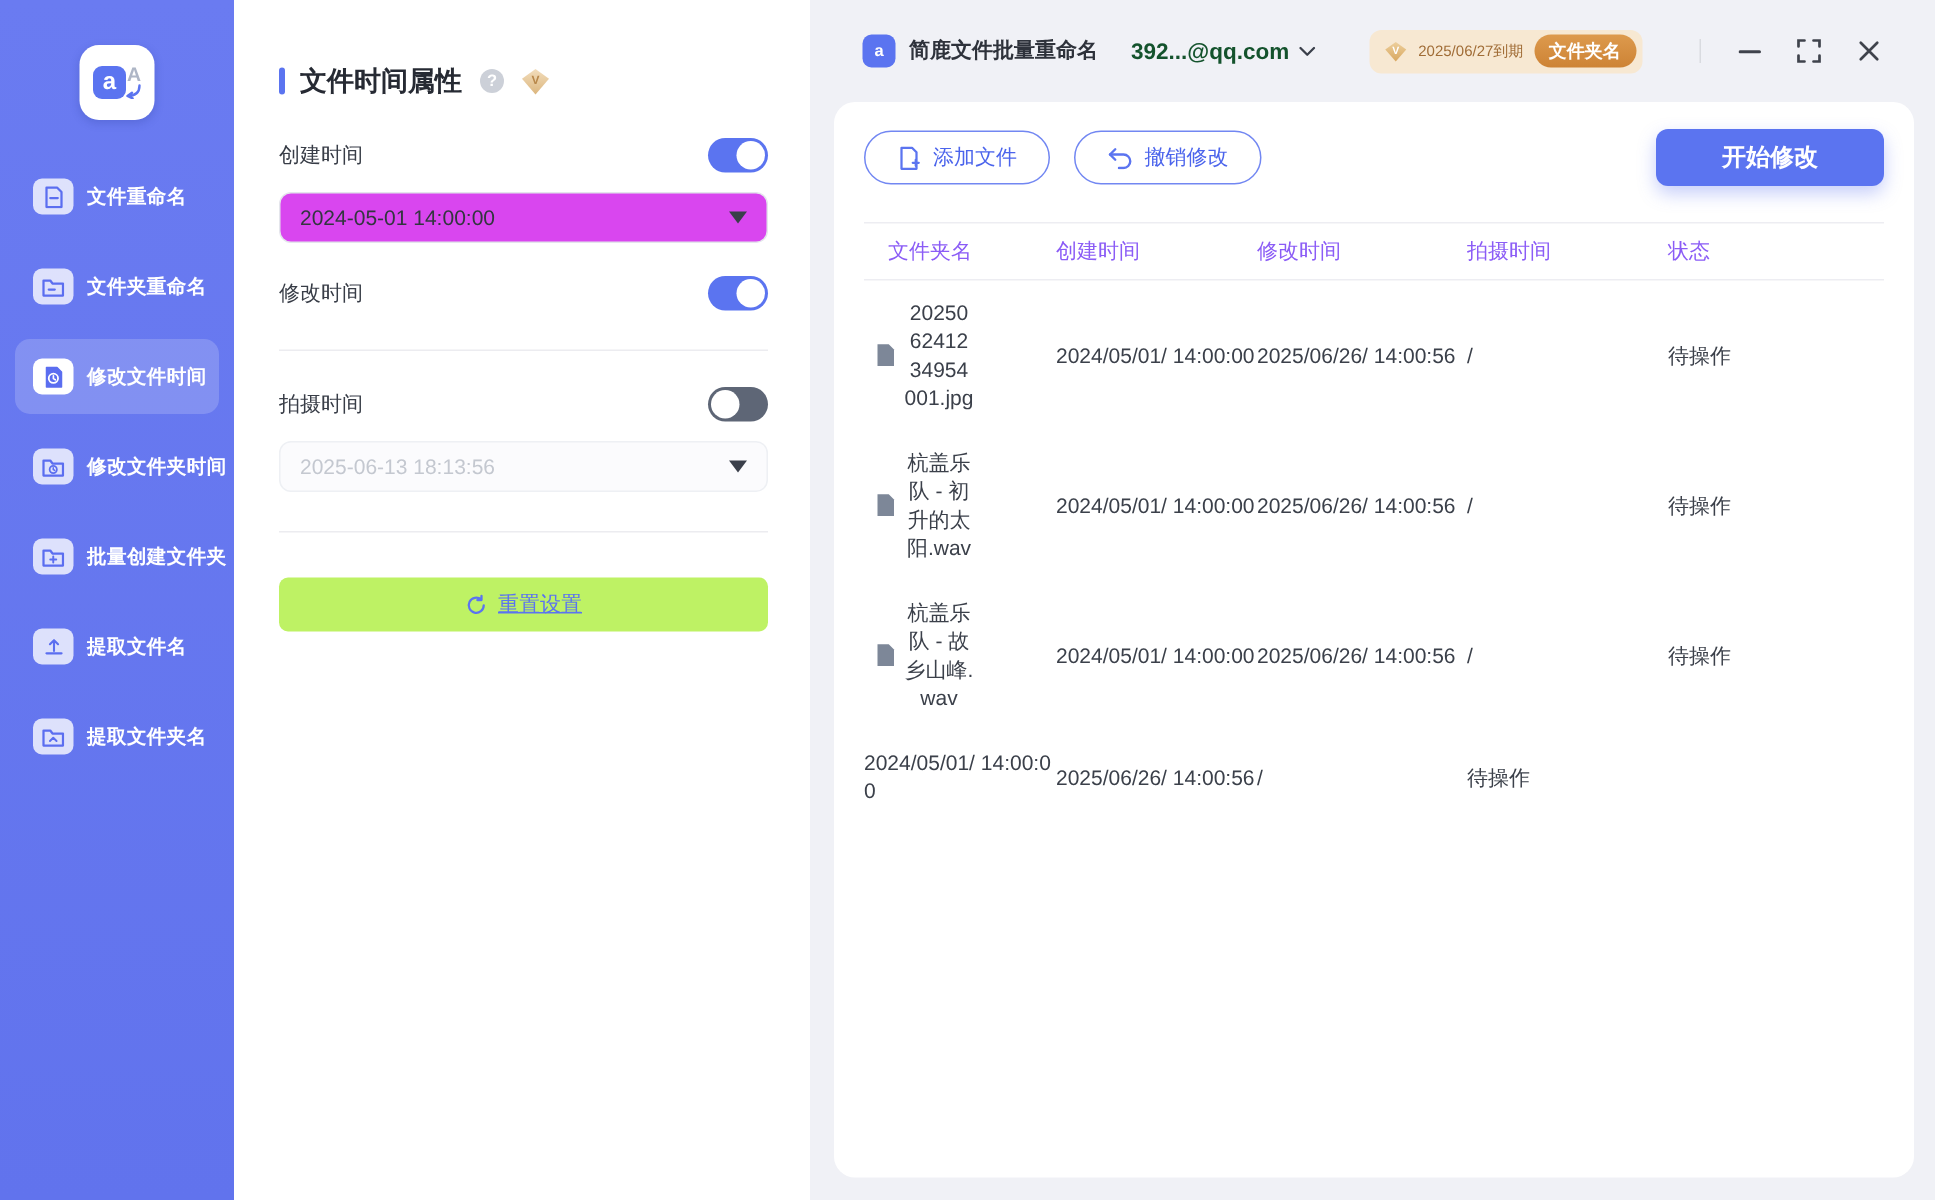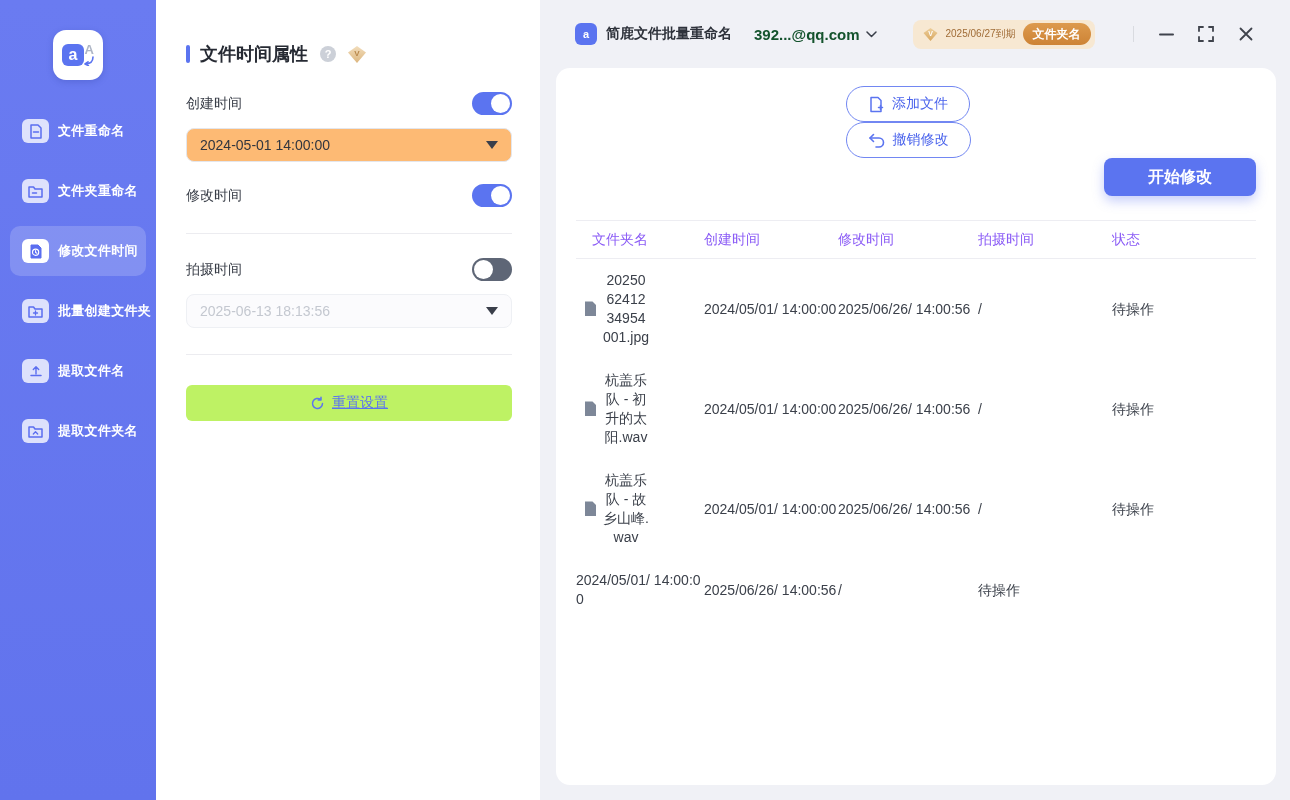--- a/index.html
+++ b/index.html
@@ -28,21 +28,21 @@
   .panel-title { font-size:18px; font-weight:bold; color:#262a33; margin-right:2px; }
   .help-ico { width:16px; height:16px; border-radius:50%; background:#ccd0d8; color:#fff; font-size:11px; font-weight:bold; display:flex; align-items:center; justify-content:center; }
   .field-row { display:flex; align-items:center; justify-content:space-between; margin-top:26px; }
   .field-label { font-size:14px; color:#383d47; }
   .switch { width:40px; height:23px; border-radius:12px; position:relative; cursor:pointer; }
   .switch.on { background:#5b74f0; }
   .switch.off { background:#5e6676; }
   .switch .knob { width:19px; height:19px; border-radius:50%; background:#fff; position:absolute; top:2px; }
   .switch.on .knob { right:2px; }
   .switch.off .knob { left:2px; }
-  .dropdown { margin-top:13px; height:34px; background:#fdba74; border:1px solid #e4e6ec; border-radius:8px; display:flex; align-items:center; justify-content:space-between; padding:0 13px; cursor:pointer; }
+  .dropdown { margin-top:13px; height:34px; background:#d946ef; border:1px solid #e4e6ec; border-radius:8px; display:flex; align-items:center; justify-content:space-between; padding:0 13px; cursor:pointer; }
   .dropdown .dd-text { font-size:14px; color:#32363f; }
   .caret { width:0; height:0; border-left:6px solid transparent; border-right:6px solid transparent; border-top:8px solid #3a3f4a; }
   .dropdown.disabled { background:#fbfbfd; border-color:#eef0f4; }
   .dropdown.disabled .dd-text { color:#c4c8d0; }
   .divider { height:1px; background:#ececf0; margin-top:26px; }
   .reset-btn { margin-top:30px; height:36px; background:#bef264; border-radius:6px; display:flex; align-items:center; justify-content:center; gap:7px; cursor:pointer; }
   .reset-btn span { font-size:14px; color:#5b74f0; text-decoration:underline; }
 
   
   .main { flex:1; display:flex; flex-direction:column; background:#f0f1f6; }
@@ -52,21 +52,21 @@
   .account { margin-left:22px; display:flex; align-items:center; gap:6px; cursor:pointer; }
   .account-text { font-size:15px; font-weight:bold; color:#14532d; }
   .license-pill { margin-left:36px; height:29px; background:#f7e8d2; border-radius:8px; display:flex; align-items:center; padding:0 4px 0 9px; gap:7px; }
   .license-text { font-size:10px; color:#a06c36; white-space:nowrap; }
   .renew-btn { height:22px; border-radius:11px; background:linear-gradient(180deg,#dd9a4d,#cd8335); color:#fff; font-size:12px; font-weight:bold; display:flex; align-items:center; padding:0 10px; cursor:pointer; white-space:nowrap; }
   .top-spacer { flex:1; }
   .v-sep { width:1px; height:16px; background:#d9dbe0; margin-right:22px; }
   .win-btn { width:20px; height:20px; display:flex; align-items:center; justify-content:center; margin-left:20px; cursor:pointer; }
 
   .card { flex:1; background:#fff; border-radius:14px; margin:0 14px 15px 16px; padding:18px 20px; display:flex; flex-direction:column; }
-  .toolbar { display:flex; align-items:center;flex-direction:column; }
+  .toolbar { display:flex; align-items:center; }
   .btn-outline { height:36px; border:1px solid #7287f2; border-radius:18px; background:#fff; color:#4b64ec; font-size:14px; display:flex; align-items:center; gap:8px; padding:0 21px; margin-right:16px; cursor:pointer; }
   .btn-primary { margin-left:auto; width:152px; height:38px; background:#5b74f0; border-radius:8px; color:#fff; font-size:16px; font-weight:bold; display:flex; align-items:center; justify-content:center; cursor:pointer; box-shadow:0 5px 12px rgba(91,116,240,.35); }
 
   .table { margin-top:24px; border-top:1px solid #ededf2; }
   .t-head { display:grid; grid-template-columns:128px 134px 140px 134px 1fr; height:38px; align-items:center; border-bottom:1px solid #ededf2; }
   .t-head .th { font-size:14px; color:#8b5cf6; font-weight:500; }
   .th.c0 { padding-left:16px; }
   .t-row { display:grid; grid-template-columns:128px 134px 140px 134px 1fr; align-items:center; padding:12px 0; }
   .cell { font-size:14px; color:#3b404a; line-height:19px; }
   .name-cell { display:flex; align-items:center; padding-left:8px; }
@@ -115,20 +115,30 @@
         <span class="nav-ico">
           <svg width="14" height="15" viewBox="0 0 14 15">
               <path d="M2 1h7l3 3v10H2z" fill="#5b6ef0" stroke="#5b6ef0" stroke-width="1" stroke-linejoin="round"></path>
               <circle cx="6.6" cy="8.2" r="3.1" fill="none" stroke="#fff" stroke-width="1.2"></circle>
               <path d="M6.6 6.6v1.8l1.3 .8" stroke="#fff" stroke-width="1.1" fill="none" stroke-linecap="round"></path>
             </svg>
         </span>
         <span class="nav-label">修改文件时间</span>
       </div>
 
+      <div class="nav-item">
+        <span class="nav-ico">
+          <svg width="15" height="13" viewBox="0 0 15 13">
+              <path d="M1 2h4.5L7 4h7v8H1z" fill="none" stroke="#5b6ef0" stroke-width="1.5" stroke-linejoin="round"></path>
+              <circle cx="7.5" cy="8" r="2.4" fill="none" stroke="#5b6ef0" stroke-width="1.2"></circle>
+              <path d="M7.5 6.8v1.2l1 .6" stroke="#5b6ef0" stroke-width="1" fill="none" stroke-linecap="round"></path>
+            </svg>
+        </span>
+        <span class="nav-label">修改文件夹时间</span>
+      </div>
 
       <div class="nav-item">
         <span class="nav-ico">
           <svg width="15" height="13" viewBox="0 0 15 13">
               <path d="M1 2h4.5L7 4h7v8H1z" fill="none" stroke="#5b6ef0" stroke-width="1.5" stroke-linejoin="round"></path>
               <path d="M7.5 6v4M5.5 8h4" stroke="#5b6ef0" stroke-width="1.3" stroke-linecap="round"></path>
             </svg>
         </span>
         <span class="nav-label">批量创建文件夹</span>
       </div>

